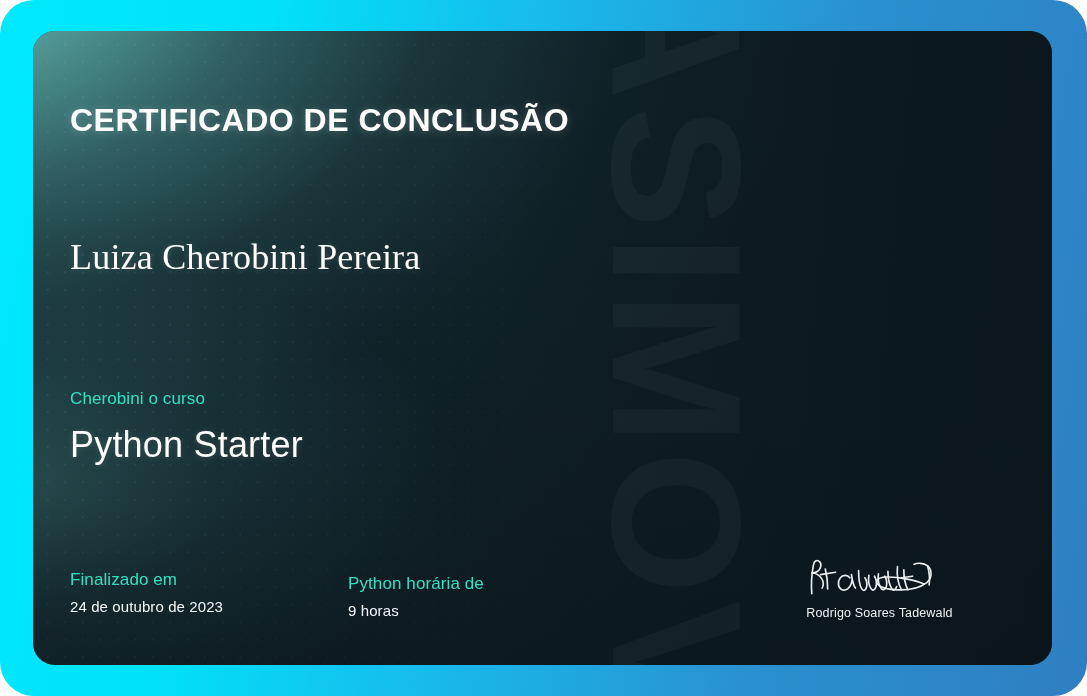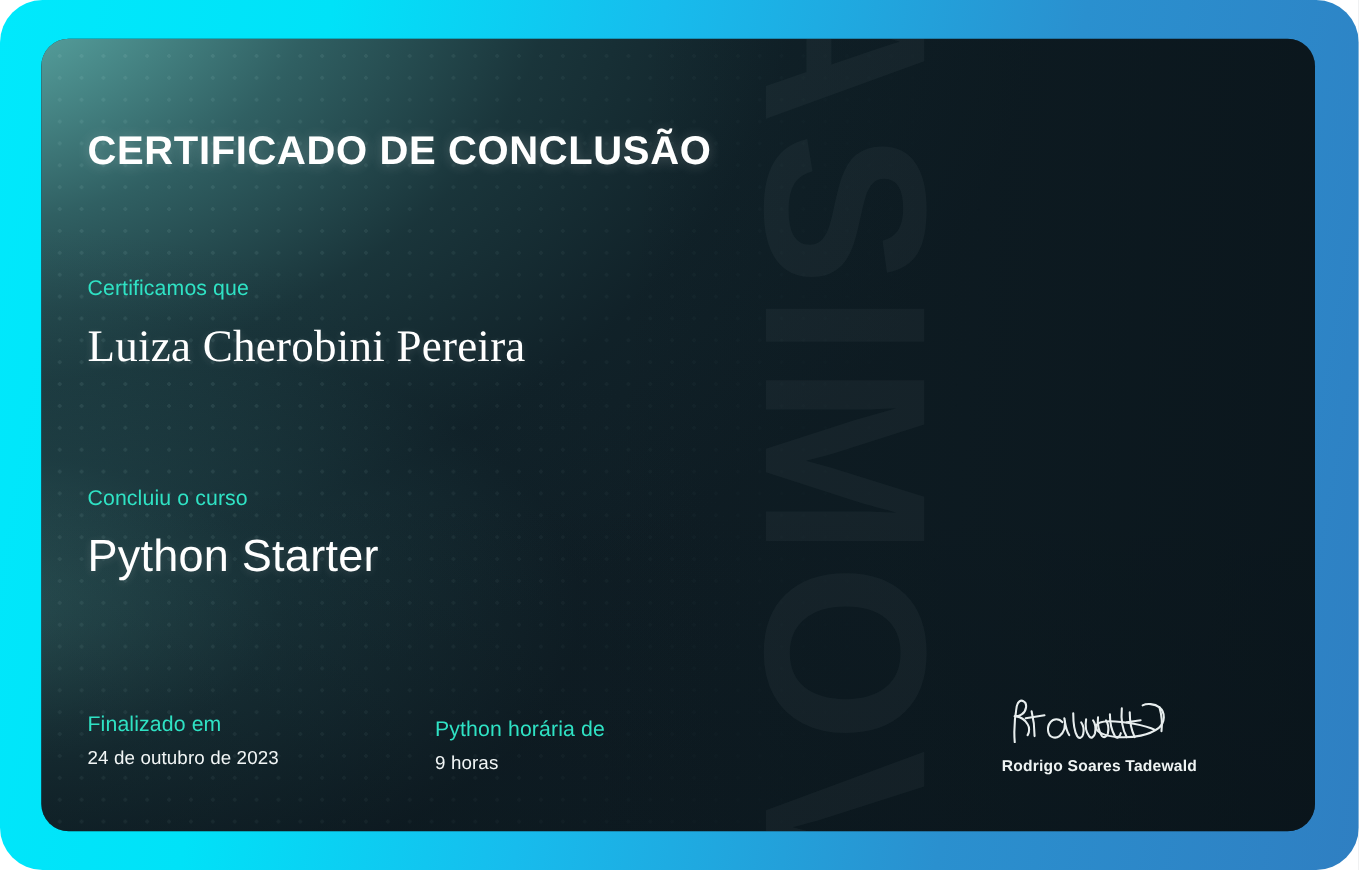--- a/index.html
+++ b/index.html
@@ -179,21 +179,21 @@
     text-align: center;
   }
   #signature-mark {
     display: block;
     width: 160px;
     height: 46px;
     margin: 0 auto 6px auto;
   }
   #signature-name {
     font-size: 12.5px;
-    font-weight: 700;
+    font-weight: 400;
     color: #eef3f3;
     letter-spacing: 0.15px;
     white-space: nowrap;
   }
 </style>
 </head>
 <body>
 
 <div id="certificate-frame">
 
@@ -204,26 +204,25 @@
     <div id="card-dot-grid"></div>
     <div id="card-vignette"></div>
 
     <div id="asimov-watermark">ASIMOV</div>
 
     <div id="card-content">
 
       <div class="abs" id="certificate-title">CERTIFICADO DE CONCLUSÃO</div>
 
       <div class="abs" id="recipient-block">
-        <div class="field-label">Certificamos que</div>
         <div class="field-value-lg">Luiza Cherobini Pereira</div>
       </div>
 
       <div class="abs" id="course-block">
-        <div class="field-label">Concluiu o curso</div>
+        <div class="field-label">Cherobini o curso</div>
         <div class="field-value-lg">Python Starter</div>
       </div>
 
       <div class="abs" id="completion-date-block">
         <div class="field-label">Finalizado em</div>
         <div class="field-value-sm">24 de outubro de 2023</div>
       </div>
 
       <div class="abs" id="workload-block">
         <div class="field-label">Python horária de</div>

